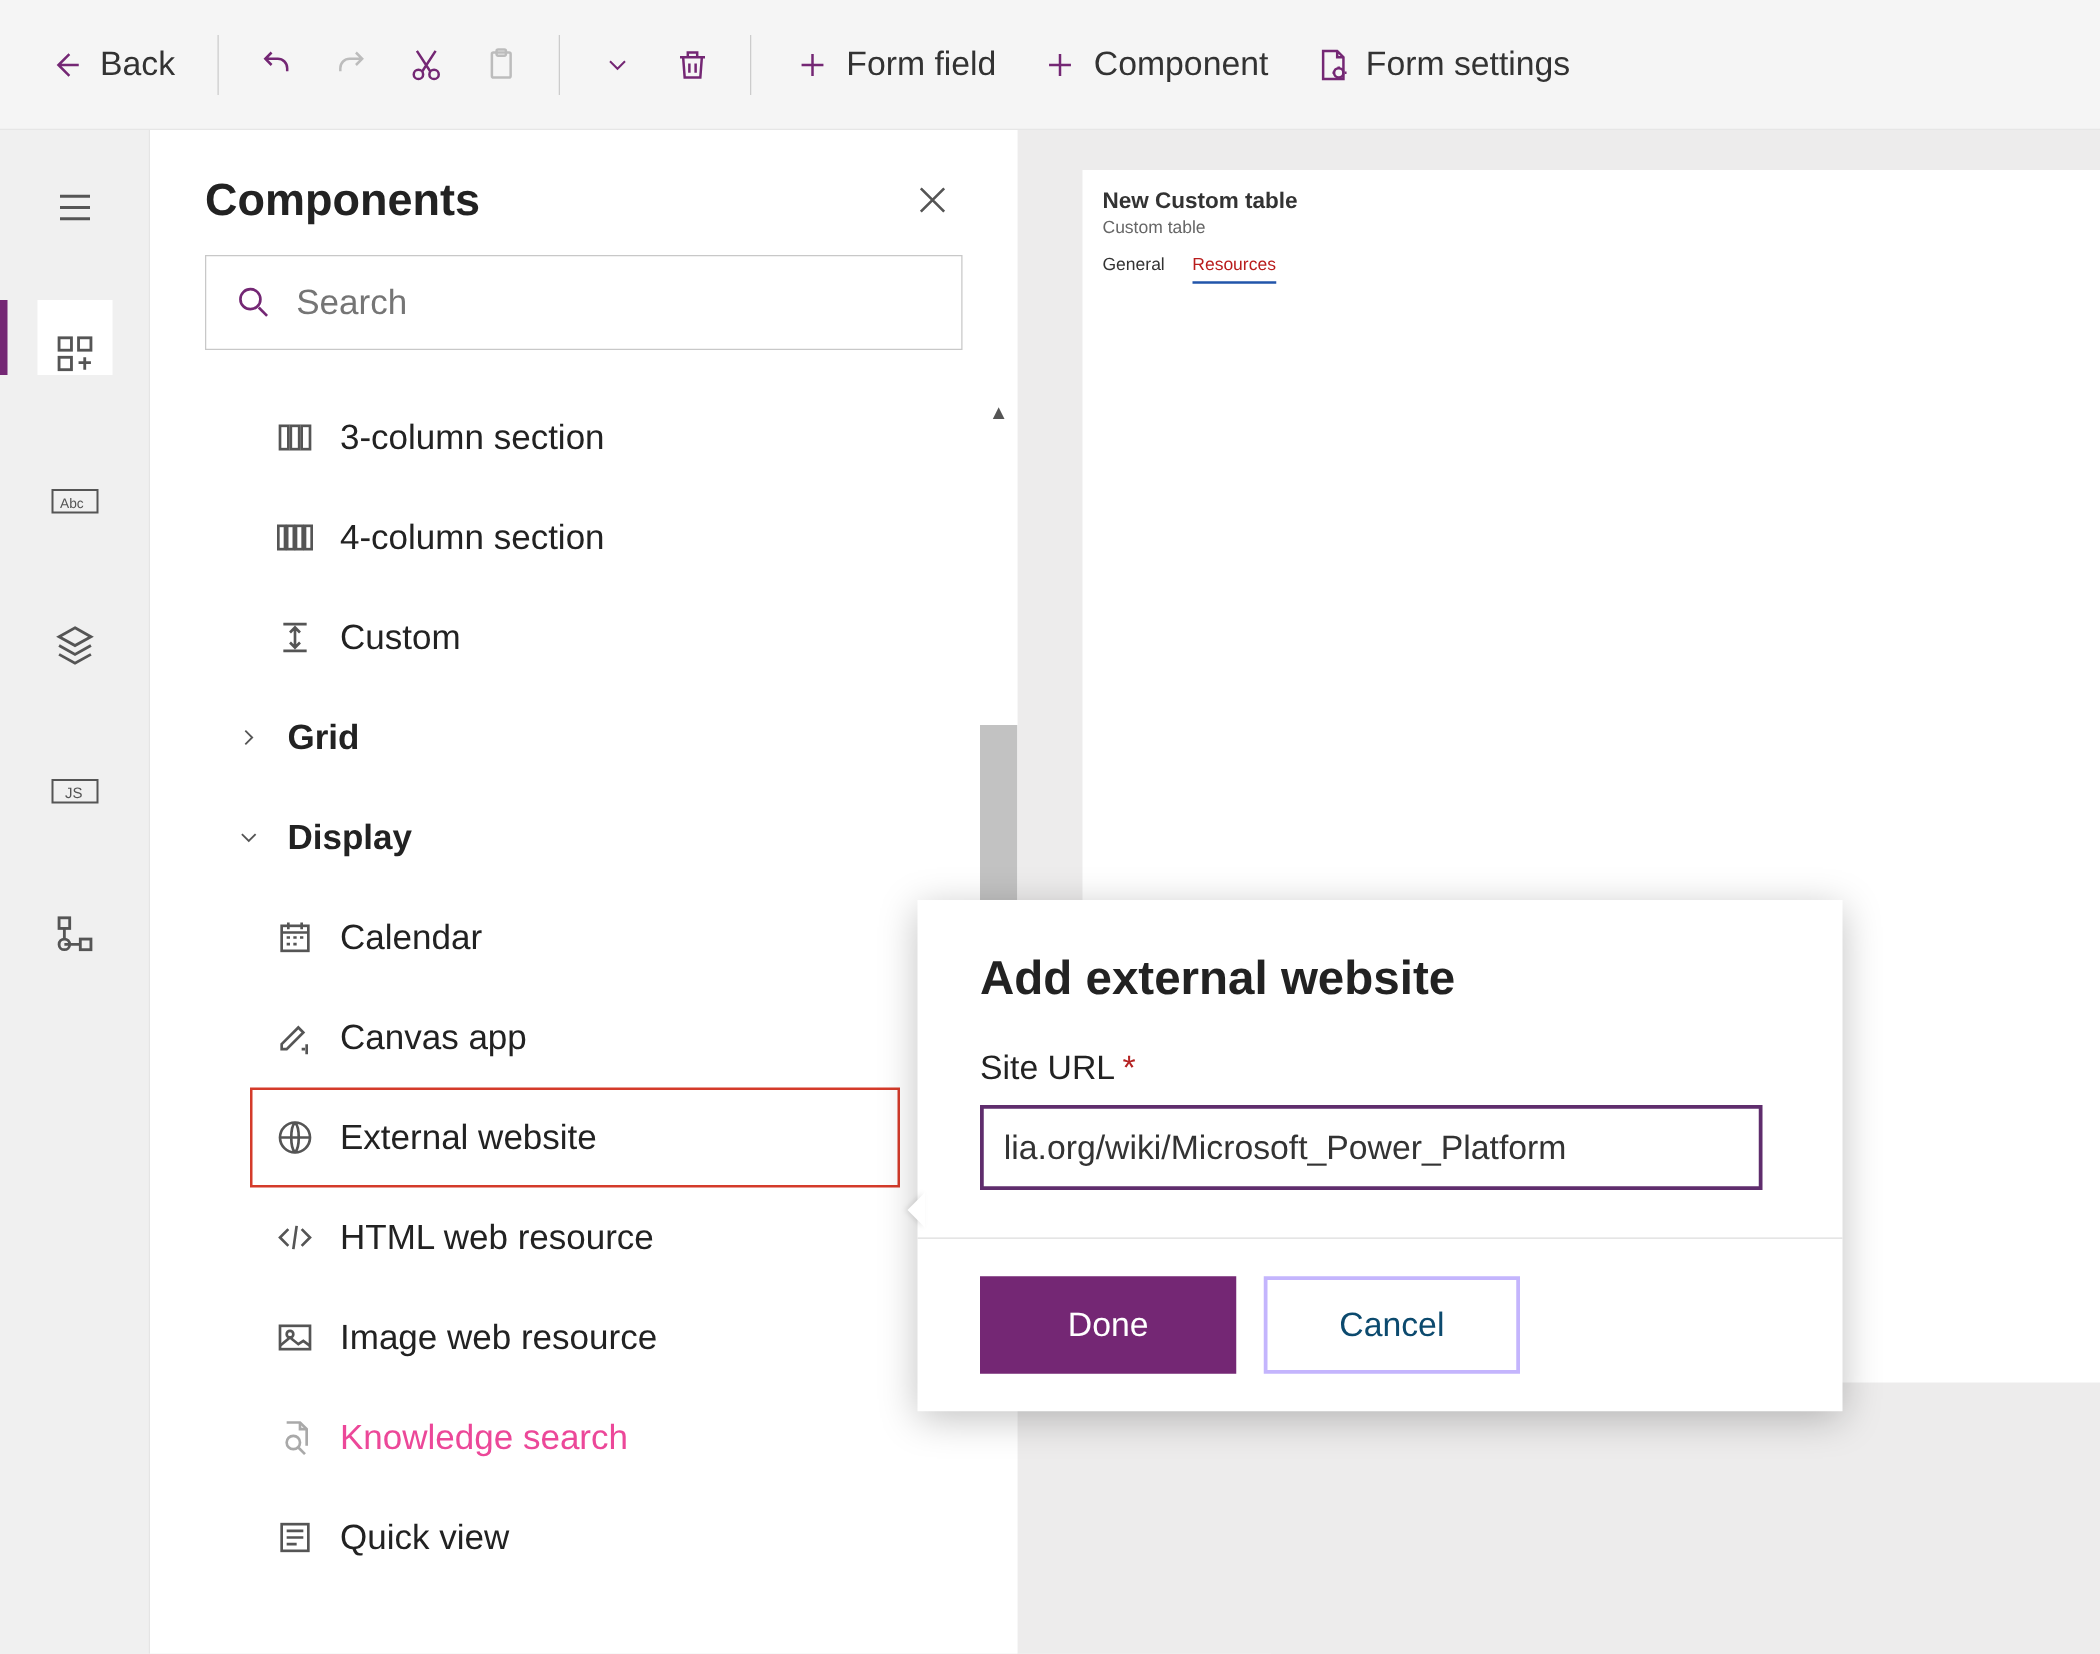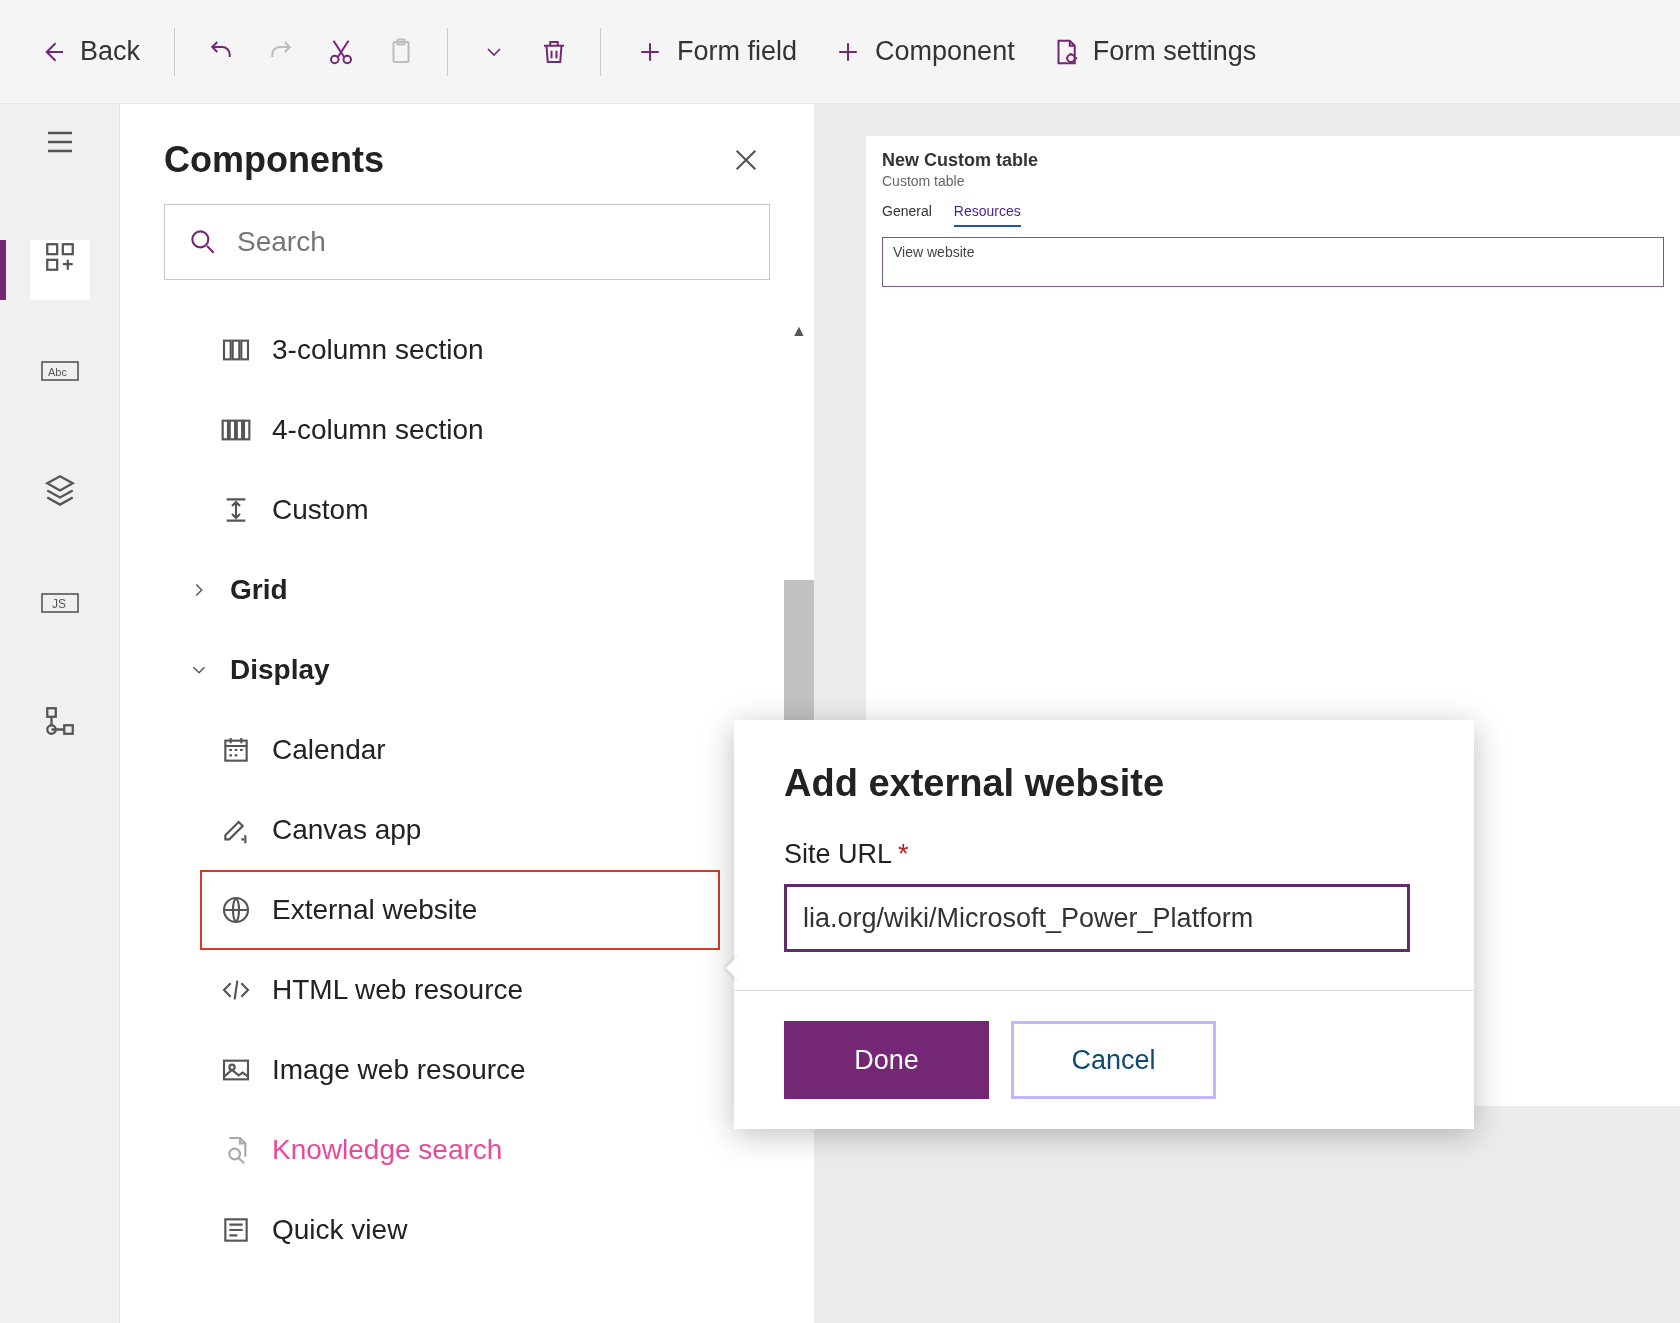--- a/index.html
+++ b/index.html
@@ -19,21 +19,21 @@
   svg { display: block; }
 
   
   .main { display: flex; height: calc(100% - 104px); }
 
   
   .rail {
     width: 120px; background: #f0f0f0; border-right: 1px solid #e5e5e5;
     display: flex; flex-direction: column; align-items: center; padding-top: 20px; gap: 56px;
   }
-  .rail .rail-btn { width: 60px; height: 60px; display:flex; align-items:flex-start; justify-content:center; cursor:pointer; }
+  .rail .rail-btn { width: 60px; height: 60px; display:flex; align-items:flex-end; justify-content:center; cursor:pointer; }
   .rail .rail-btn.active { background:#fff; position: relative; }
   .rail .rail-btn.active::before { content:""; position:absolute; left:-30px; top:0; bottom:0; width:6px; background:#742774; }
 
   
   .panel {
     width: 694px; background:#fff; position:relative;
   }
   .panel-header {
     display:flex; align-items:center; justify-content:space-between;
     padding: 32px 44px 20px 44px;
@@ -69,21 +69,21 @@
     flex:1; background:#edecec; padding: 32px 0 0 52px;
   }
   .canvas {
     background:#fff; width: 100%; height: 970px;
   }
   .canvas-inner { padding: 14px 16px; }
   .canvas-title { font-size: 18px; font-weight:700; color:#333; }
   .canvas-sub { font-size: 14px; color:#666; margin-top:2px; }
   .canvas-tabs { display:flex; gap:22px; margin-top:14px; }
   .canvas-tab { font-size:14px; color:#333; padding-bottom:6px; cursor:pointer;}
-  .canvas-tab.active { color:#4c1d95; border-bottom:2px solid #2255aa; }
+  .canvas-tab.active { color:#b91c1c; border-bottom:2px solid #2255aa; }
   .canvas-section {
     border:1.5px solid #7a5c8b; height:50px; margin-top:10px; padding:6px 10px;
     font-size:14px; color:#444;
   }
 
   
   .callout {
     position:absolute; left:734px; top:720px; width:740px;
     background:#fff; box-shadow:0 6px 30px rgba(0,0,0,.25);
   }
@@ -348,23 +348,20 @@
 
   <div class="canvas-area">
     <div class="canvas">
       <div class="canvas-inner">
         <div class="canvas-title">New Custom table</div>
         <div class="canvas-sub">Custom table</div>
         <div class="canvas-tabs">
           <div class="canvas-tab">General</div>
           <div class="canvas-tab active">Resources</div>
         </div>
-        <div class="canvas-section">
-          <span>View website</span>
-        </div>
       </div>
     </div>
   </div>
 </div>
 
 <div class="callout">
   <div class="callout-body">
     <h2>Add external website</h2>
     <div class="field-label">
       <span>Site URL</span><span class="req">*</span>

